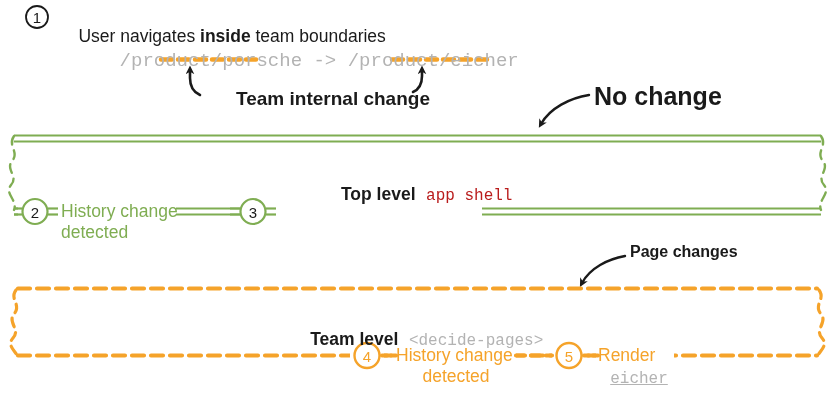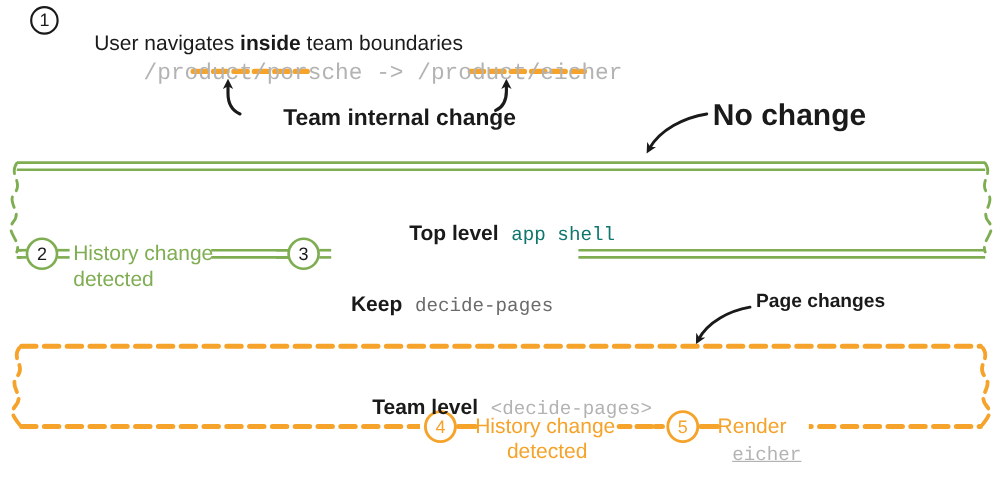--- a/index.html
+++ b/index.html
@@ -116,31 +116,28 @@
     <span>/product/porsche</span><span> </span><span>-&gt;</span><span> </span><span>/product/eicher</span>
   </div>
 
   <div class="txt sans bold ctr" style="left:306px;top:88px;font-size:19px;color:#1a1a1a;margin-left:27px;">Team internal change</div>
 
   <div class="txt sans bold" style="left:594px;top:82px;font-size:25px;color:#1a1a1a;">No change</div>
 
   <div class="txt sans bold" style="left:630px;top:243px;font-size:16px;color:#1a1a1a;">Page changes</div>
 
   <div class="txt ctr" style="left:417px;top:163px;font-size:17.5px;">
-    <span class="sans bold" style="color:#1a1a1a;">Top level</span><span class="mono" style="color:#b3b3b3;"> </span><span class="mono" style="color:#0f766e;font-size:16px;">app shell</span>
+    <span class="sans bold" style="color:#1a1a1a;">Top level</span><span class="mono" style="color:#b3b3b3;"> </span><span class="mono" style="color:#b91c1c;font-size:16px;">app shell</span>
   </div>
 
   <div class="txt sans" style="left:35px;top:211.5px;transform:translate(-50%,-50%);font-size:15px;color:#1a1a1a;">2</div>
   <div class="txt sans" style="left:61px;top:201px;font-size:17.5px;color:#7fad52;">History change</div>
   <div class="txt sans" style="left:61px;top:222px;font-size:17.5px;color:#7fad52;">detected</div>
 
   <div class="txt sans" style="left:253px;top:211.5px;transform:translate(-50%,-50%);font-size:15px;color:#1a1a1a;">3</div>
-  <div class="txt ctr" style="left:367px;top:222px;font-size:17.5px;">
-    <span class="sans bold" style="color:#1a1a1a;">Keep</span><span class="mono"> </span><span class="mono" style="color:#6b6b6b;font-size:16px;">decide-pages</span>
-  </div>
 
   <div class="txt ctr" style="left:417px;top:308px;font-size:17.5px;">
     <span class="sans bold" style="color:#1a1a1a;">Team level</span><span class="mono"> </span><span class="mono" style="color:#b3b3b3;font-size:16px;">&lt;decide-pages&gt;</span>
   </div>
 
   <div class="txt sans" style="left:367px;top:355.5px;transform:translate(-50%,-50%);font-size:15px;color:#f5a32a;">4</div>
   <div class="txt sans" style="left:396px;top:345px;font-size:17.5px;color:#f5a32a;">History change</div>
   <div class="txt sans ctr" style="left:456px;top:366px;font-size:17.5px;color:#f5a32a;">detected</div>
 
   <div class="txt sans" style="left:569px;top:355.5px;transform:translate(-50%,-50%);font-size:15px;color:#f5a32a;">5</div>

